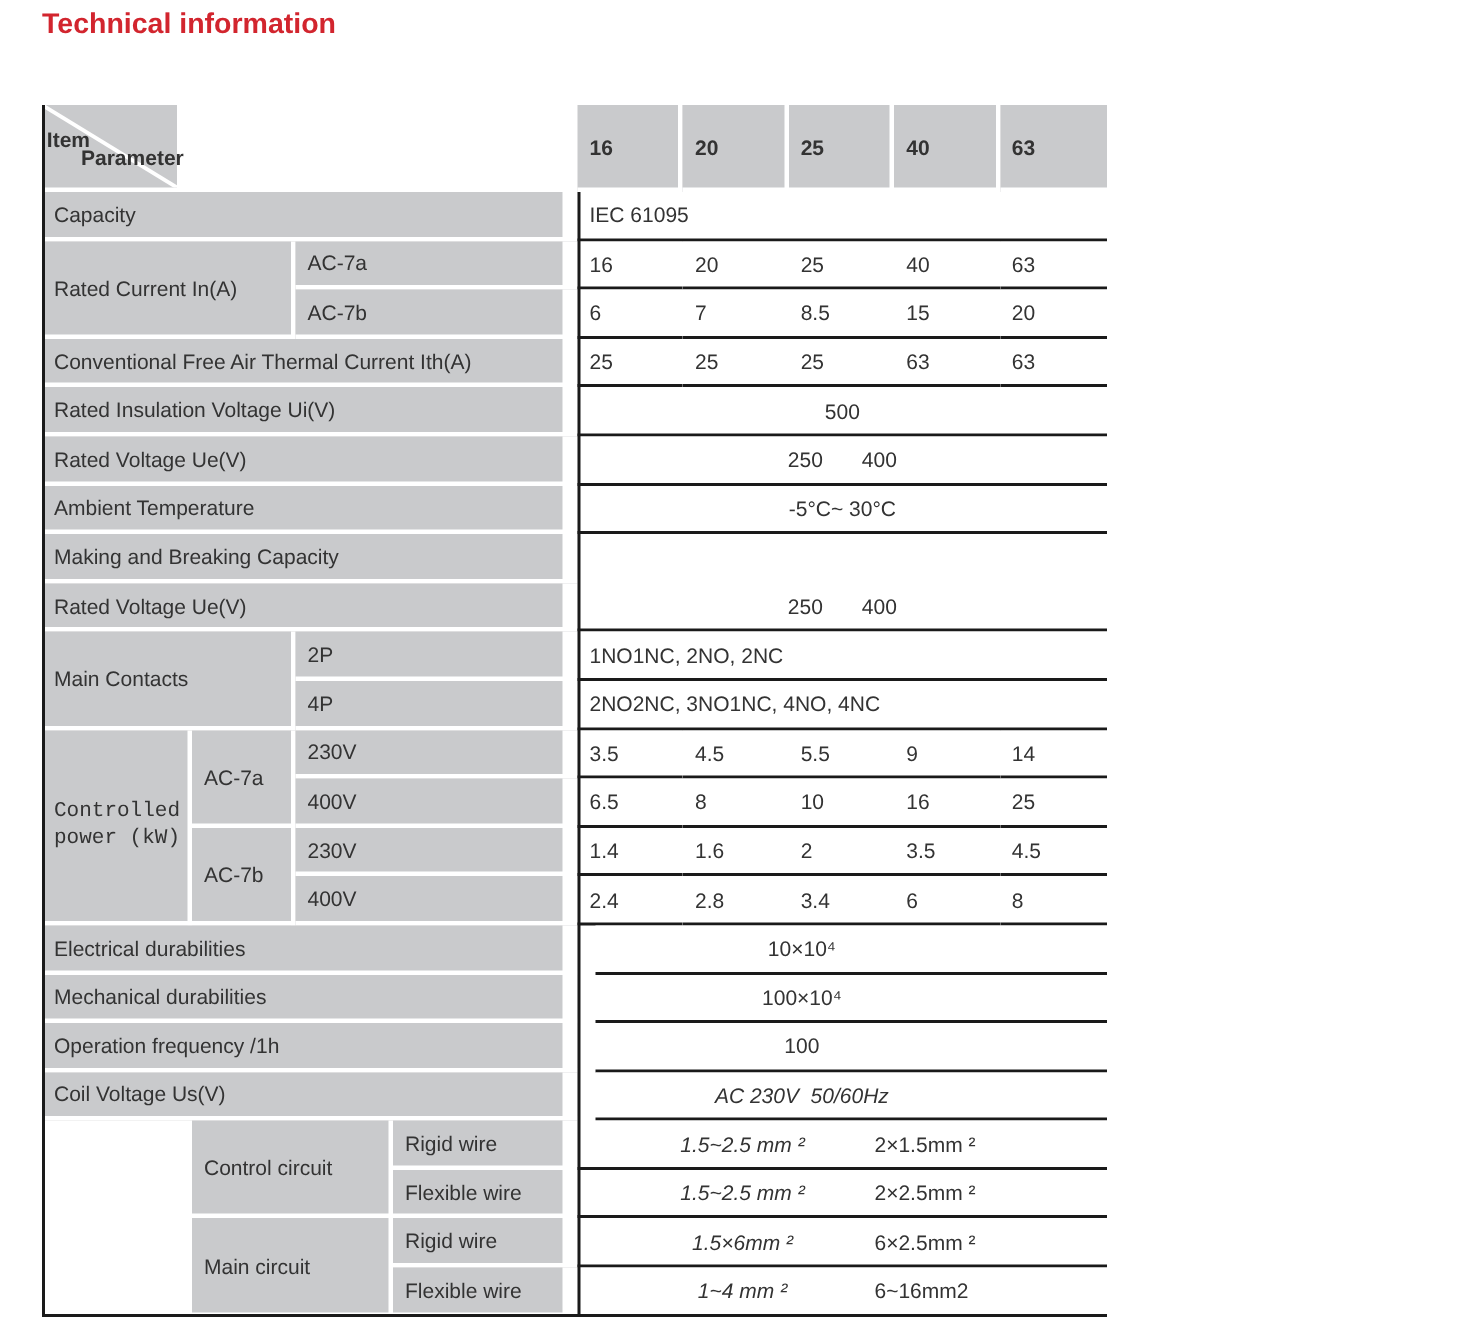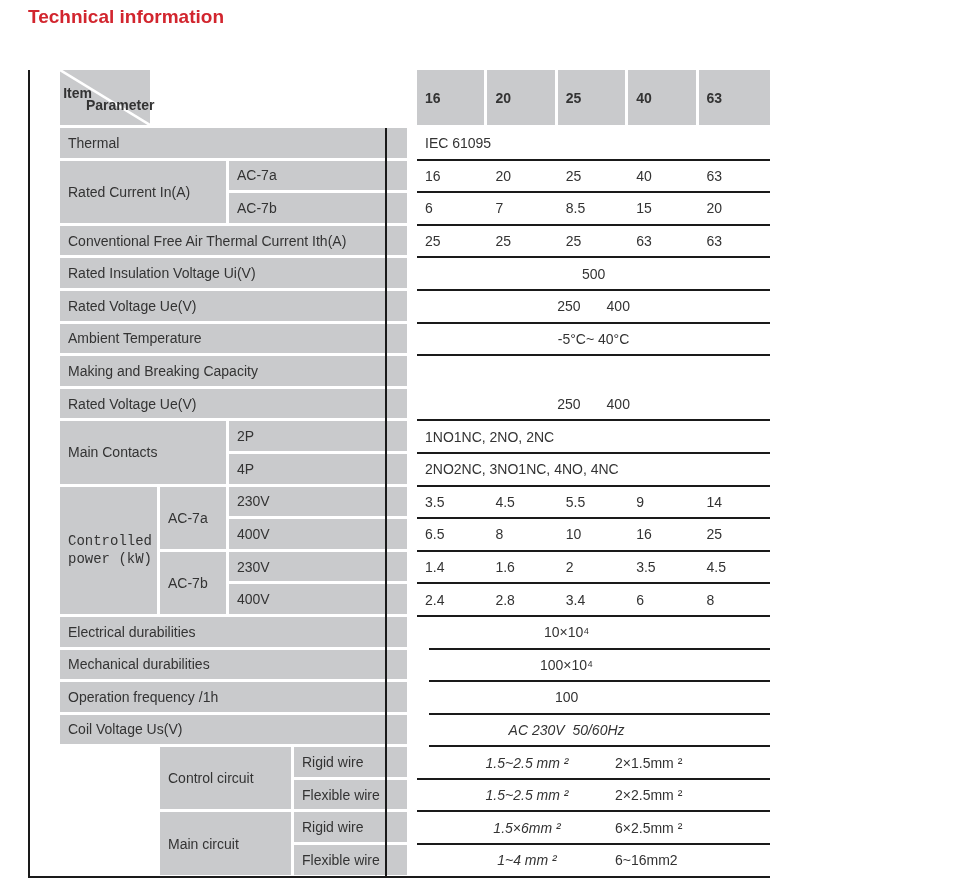--- a/index.html
+++ b/index.html
@@ -10,21 +10,20 @@
   .title {
     position:absolute; left:28px; top:6px;
     font-size:19px; font-weight:bold; color:#d2252e;
   }
   .tbl {
     position:absolute; left:28px; top:70px; width:709px;
     display:grid;
     grid-template-columns:100px 69px 65px 123px 70.4px 70.4px 70.4px 70.4px 71.6px;
     grid-template-rows:58px repeat(23, 32.6px);
     font-size:14px;
-    padding-left:32px;
   }
   .tbl > div { box-sizing:border-box; }
   
   .g {
     background:#c9cacc; border-right:3px solid #fff; border-bottom:3px solid #fff;
     display:flex; align-items:center; padding-left:8px; line-height:18px;
   }
   .pr { border-right:10px solid #fff; }
   .narrow { padding-right:16px;font-family:Liberation Mono, monospace; }
   .gh { font-weight:bold; }
@@ -71,21 +70,21 @@
         </svg>
       <span class="hitem">Item</span>
       <span class="hparam">Parameter</span>
     </div>
     <div class="g gh c1" style="grid-row:1">16</div>
     <div class="g gh c2" style="grid-row:1">20</div>
     <div class="g gh c3" style="grid-row:1">25</div>
     <div class="g gh c4" style="grid-row:1">40</div>
     <div class="g gh last c5" style="grid-row:1">63</div>
 
-    <div class="g pr cAD" style="grid-row:2">Thermal</div>
+    <div class="g pr cAD" style="grid-row:2">Capacity</div>
     <div class="d dM" style="grid-row:2">IEC 61095</div>
 
     <div class="g cAB" style="grid-row:3/5">Rated Current In(A)</div>
     <div class="g pr cCD" style="grid-row:3">AC-7a</div>
     <div class="d c1" style="grid-row:3">16</div>
     <div class="d c2" style="grid-row:3">20</div>
     <div class="d c3" style="grid-row:3">25</div>
     <div class="d c4" style="grid-row:3">40</div>
     <div class="d c5" style="grid-row:3">63</div>
     <div class="g pr cCD" style="grid-row:4">AC-7b</div>
@@ -105,21 +104,21 @@
     <div class="g pr cAD" style="grid-row:6">Rated Insulation Voltage Ui(V)</div>
     <div class="d dM center" style="grid-row:6">500</div>
 
     <div class="g pr cAD" style="grid-row:7">Rated Voltage Ue(V)</div>
     <div class="d dM pair" style="grid-row:7">
       <span>250</span>
       <span>400</span>
     </div>
 
     <div class="g pr cAD" style="grid-row:8">Ambient Temperature</div>
-    <div class="d dM center" style="grid-row:8">-5°C~ 40°C</div>
+    <div class="d dM center" style="grid-row:8">-5°C~ 30°C</div>
 
     <div class="g pr cAD" style="grid-row:9">Making and Breaking Capacity</div>
 
     <div class="g pr cAD" style="grid-row:10">Rated Voltage Ue(V)</div>
     <div class="d dM pair" style="grid-row:10">
       <span>250</span>
       <span>400</span>
     </div>
 
     <div class="g cAB" style="grid-row:11/13">Main Contacts</div>

